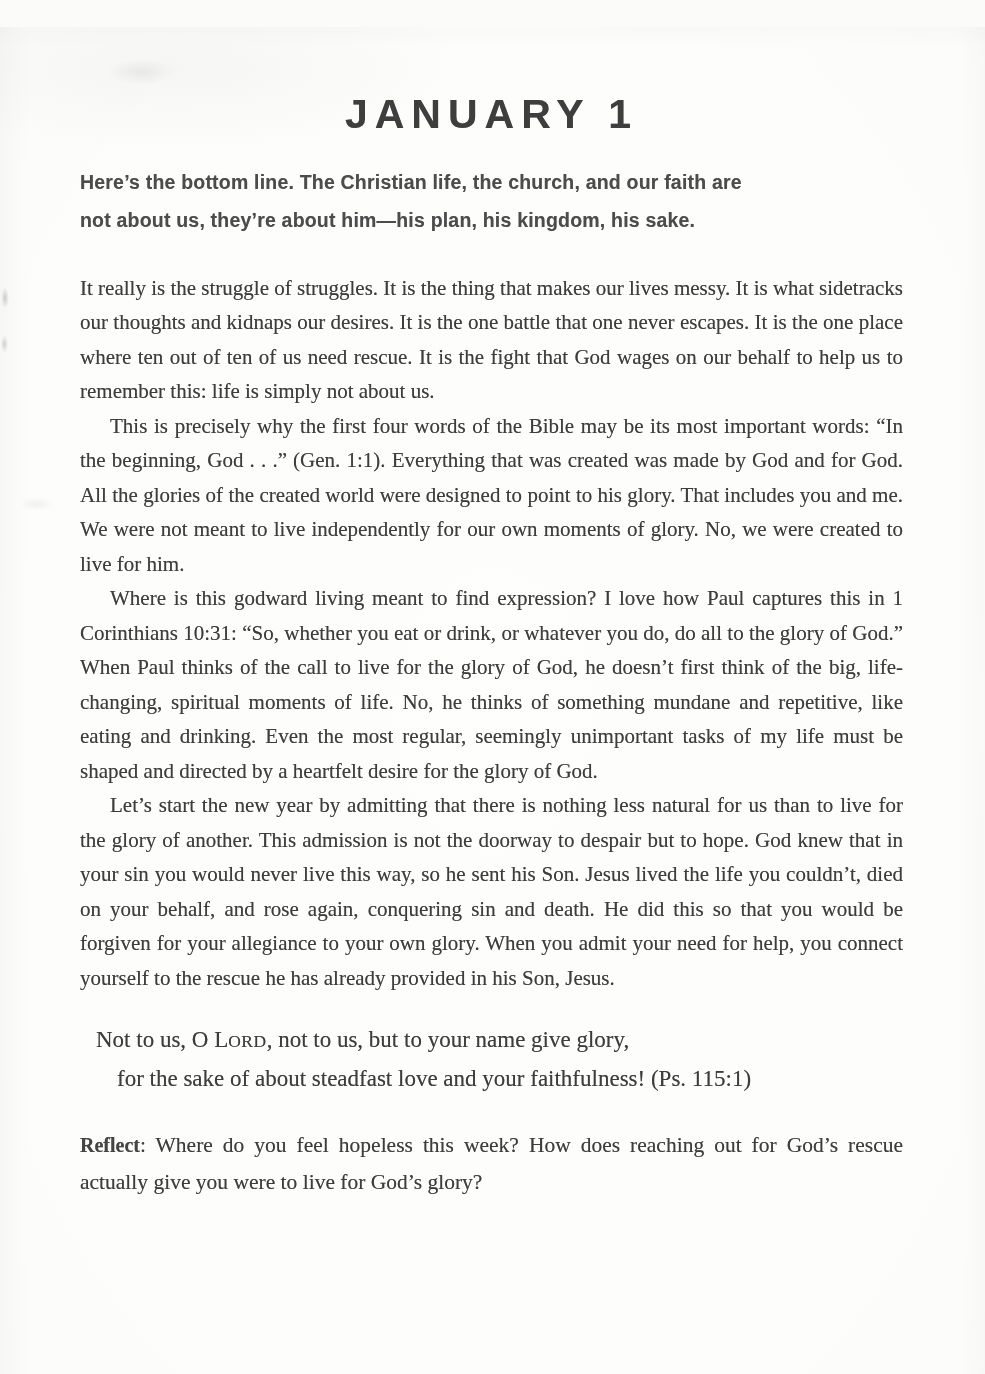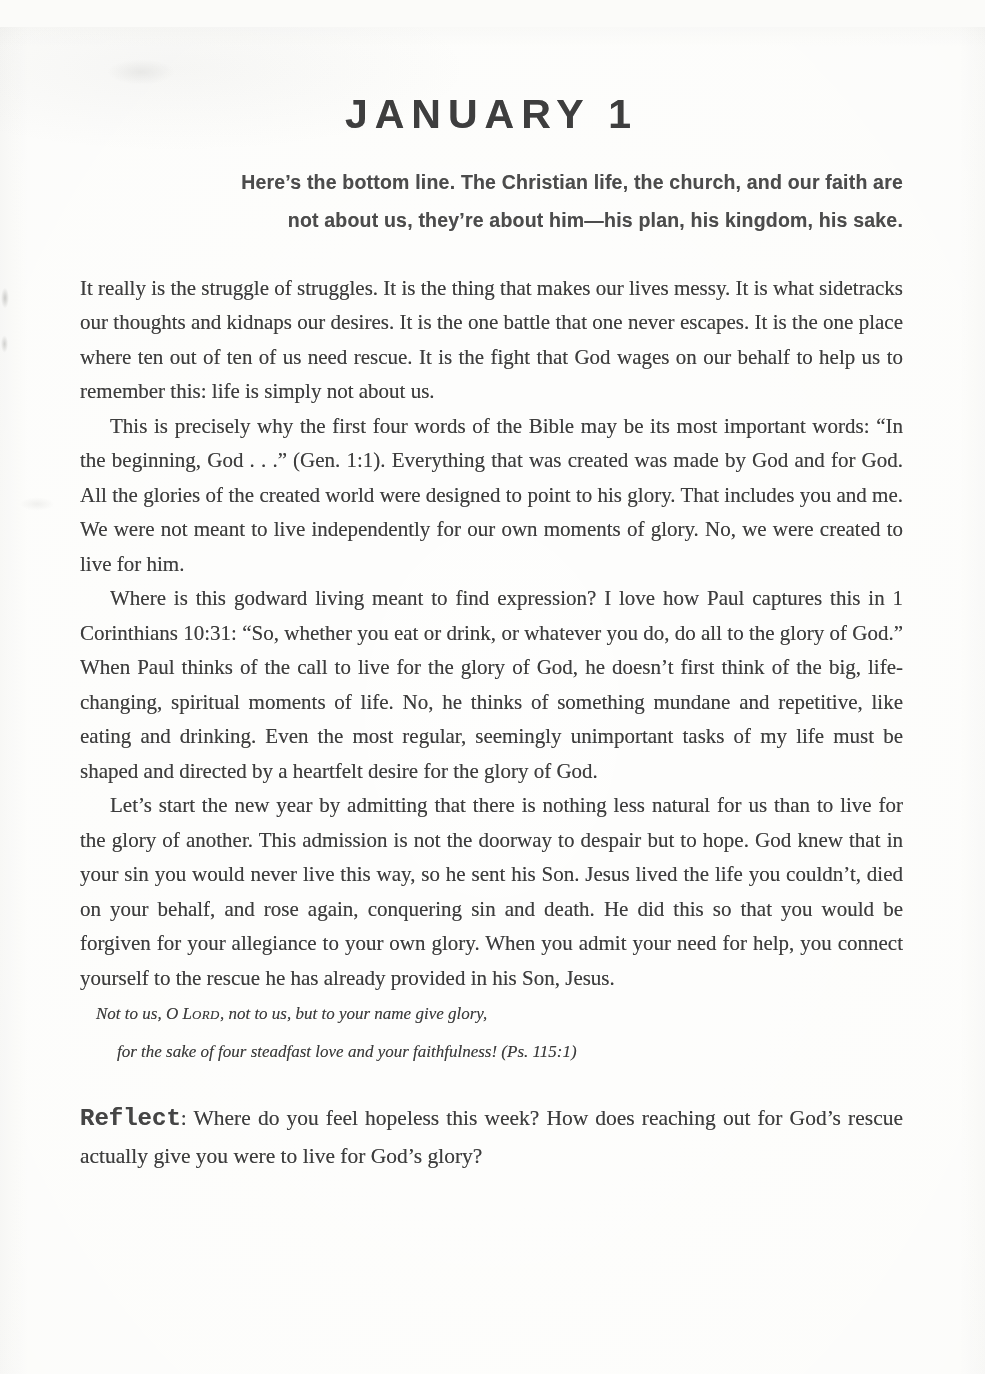--- a/index.html
+++ b/index.html
@@ -47,21 +47,21 @@
     font-family: "Liberation Sans", sans-serif;
     font-weight: bold;
     font-size: 41px;
     line-height: 42px;
     letter-spacing: 7px;
     color: #3e3e3e;
     text-shadow: 0 0 0.6px rgba(75,75,75,0.55);
   }
   .epigraph {
     margin-top: 24px;
-    text-align: right;
+    text-align: left;
     font-family: "Liberation Sans", sans-serif;
     font-weight: bold;
     font-size: 19.5px;
     line-height: 38px;
     letter-spacing: 0.2px;
     color: #4c4c4c;
     text-shadow: 0 0 0.5px rgba(90,90,90,0.5);
   }
   .body-text {
     margin-top: 32px;
@@ -73,42 +73,42 @@
     -webkit-hyphens: auto;
   }
   .body-text p {
     margin: 0;
     text-indent: 30px;
   }
   .body-text p.noindent {
     text-indent: 0;
   }
   .quote {
-    font-size: 17px;
+    margin-top: 26px;
+    font-size: 23px;
     line-height: 37px;
     text-shadow: 0 0 0.55px rgba(80,80,80,0.6);
-    font-style: italic;
   }
   .quote .qline1 { padding-left: 16px; }
   .quote .qline2 { padding-left: 37px; }
   .smallcaps {
     font-size: 0.76em;
     letter-spacing: 0.5px;
   }
   .reflect {
     margin-top: 30px;
     font-size: 21.5px;
     line-height: 36.5px;
     text-align: justify;
     text-shadow: 0 0 0.55px rgba(80,80,80,0.6);
   }
   .reflect-label {
-    font-family: Liberation Mono, monospace;
+    font-family: Liberation Serif, serif;
     font-weight: bold;
-    font-size: 24px;
+    font-size: 20px;
     color: #454545;
   }
 </style>
 </head>
 <body>
 
 <div class="page">
   <div class="smudge s1"></div>
   <div class="smudge s2"></div>
   <div class="smudge s3"></div>
@@ -123,17 +123,17 @@
 
   <div class="body-text">
     <p class="noindent">It really is the struggle of struggles. It is the thing that makes our lives messy. It is what sidetracks our thoughts and kidnaps our desires. It is the one battle that one never escapes. It is the one place where ten out of ten of us need rescue. It is the fight that God wages on our behalf to help us to remember this: life is simply not about us.</p>
     <p>This is precisely why the first four words of the Bible may be its most important words: “In the beginning, God . . .” (Gen. 1:1). Everything that was created was made by God and for God. All the glories of the created world were designed to point to his glory. That includes you and me. We were not meant to live independently for our own moments of glory. No, we were created to live for him.</p>
     <p>Where is this godward living meant to find expression? I love how Paul captures this in 1 Corinthians 10:31: “So, whether you eat or drink, or whatever you do, do all to the glory of God.” When Paul thinks of the call to live for the glory of God, he doesn’t first think of the big, life-changing, spiritual moments of life. No, he thinks of something mundane and repetitive, like eating and drinking. Even the most regular, seemingly unimportant tasks of my life must be shaped and directed by a heartfelt desire for the glory of God.</p>
     <p>Let’s start the new year by admitting that there is nothing less natural for us than to live for the glory of another. This admission is not the doorway to despair but to hope. God knew that in your sin you would never live this way, so he sent his Son. Jesus lived the life you couldn’t, died on your behalf, and rose again, conquering sin and death. He did this so that you would be forgiven for your allegiance to your own glory. When you admit your need for help, you connect yourself to the rescue he has already provided in his Son, Jesus.</p>
   </div>
 
   <div class="quote">
     <div class="qline1"><span>Not to us, O L</span><span class="smallcaps">ORD</span><span>, not to us, but to your name give glory,</span></div>
-    <div class="qline2">for the sake of four steadfast love and your faithfulness! (Ps. 115:1)</div>
+    <div class="qline2">for the sake of about steadfast love and your faithfulness! (Ps. 115:1)</div>
   </div>
 
   <div class="reflect"><span class="reflect-label">Reflect</span><span>: Where do you feel hopeless this week? How does reaching out for God’s rescue actually give you were to live for God’s glory?</span></div>
 </div>
 
 </body></html>

